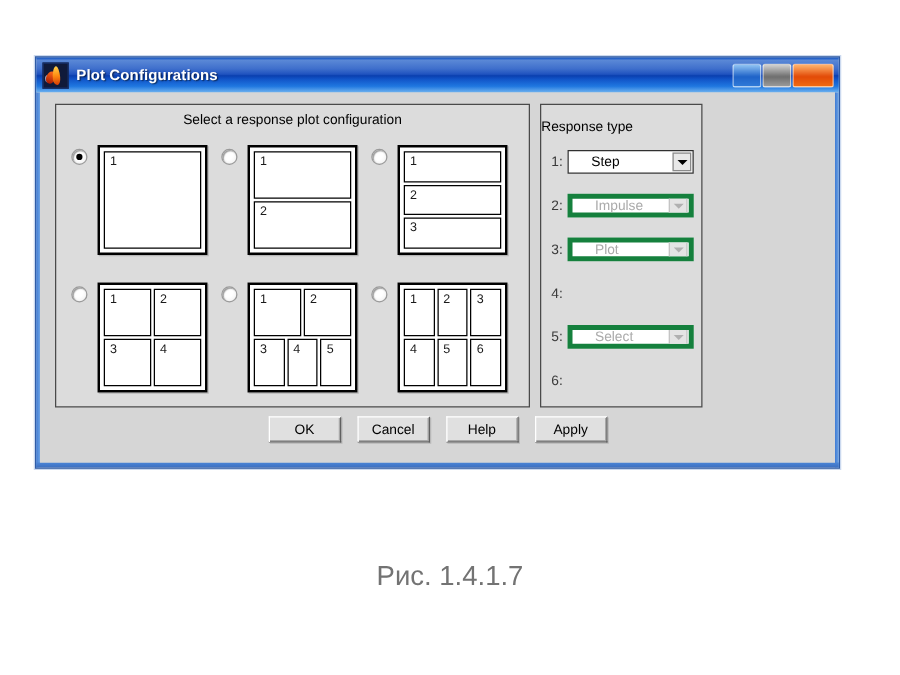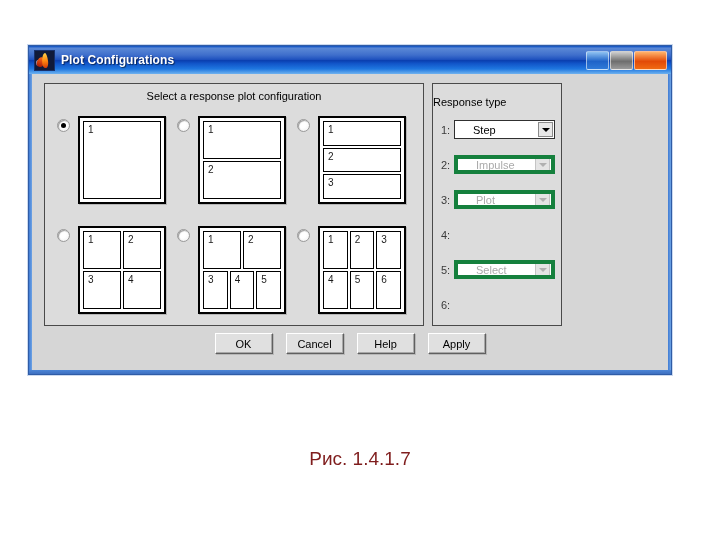--- a/index.html
+++ b/index.html
@@ -278,22 +278,22 @@
     box-sizing: border-box;
     cursor: default;
   }
 
   
   #caption {
     position: absolute;
     left: 0; right: 0;
     top: 448px;
     text-align: center;
-    font-size: 19px;
-    color: #7f1d1d;
+    font-size: 22px;
+    color: #737373;
     font-family: "Liberation Sans", sans-serif;
   }
 </style>
 </head>
 <body>
 
 <div id="window">
 
   <div id="titlebar">
     <div id="app-icon">

